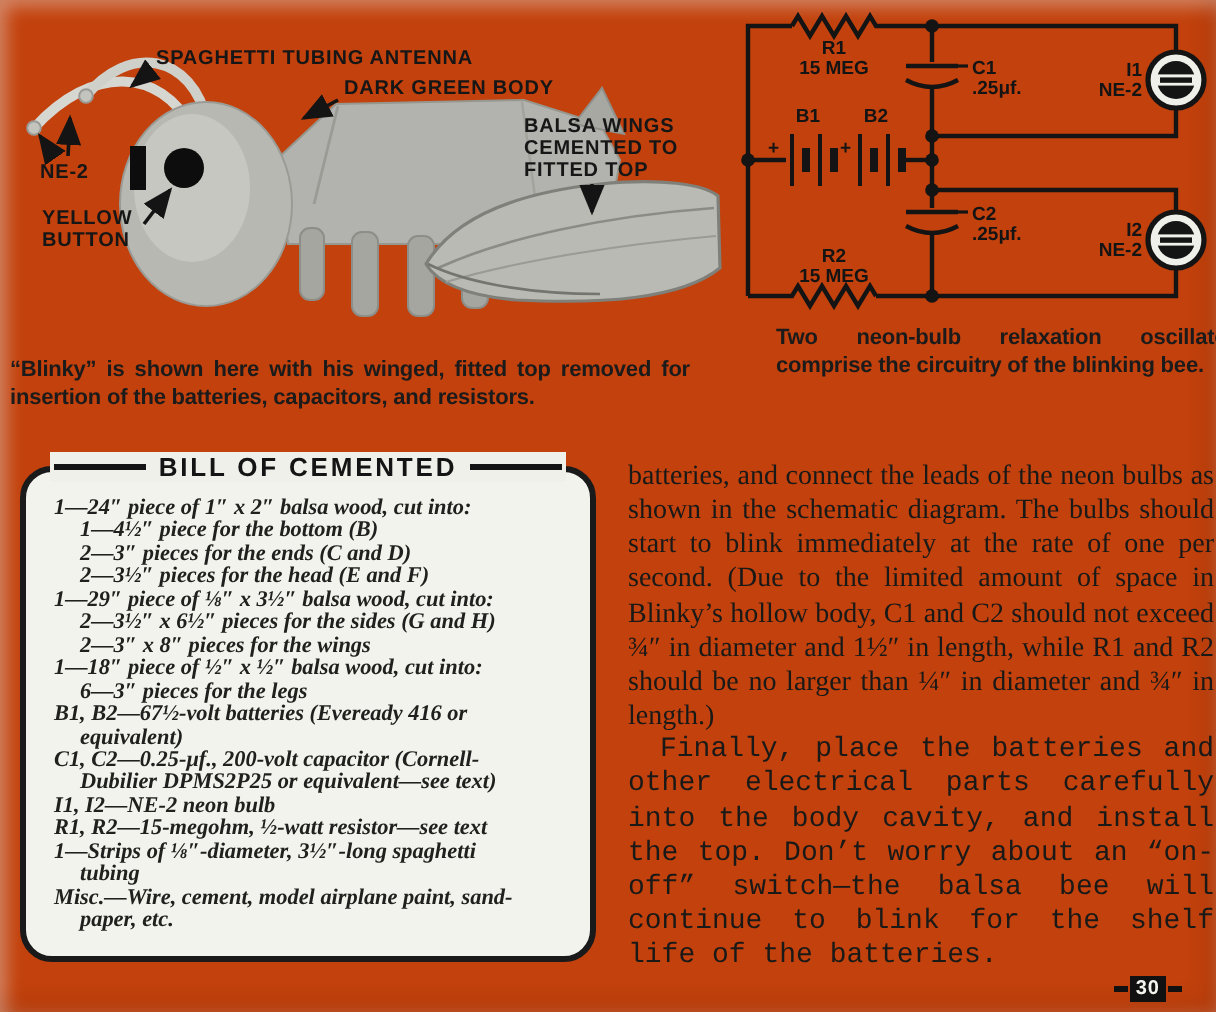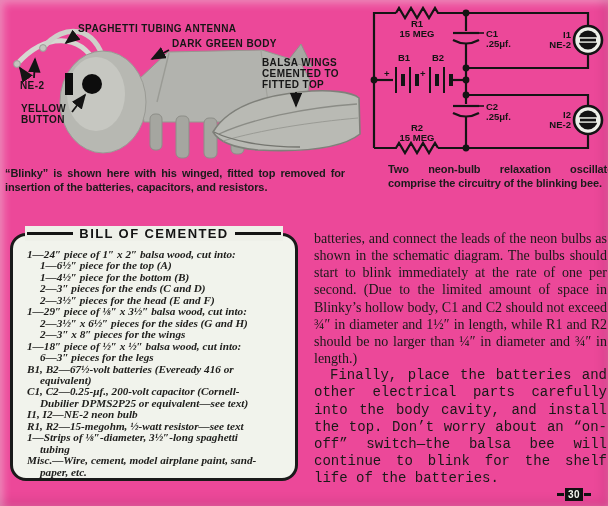--- a/index.html
+++ b/index.html
@@ -1,31 +1,31 @@
 <!DOCTYPE html>
 <html><head>
 <meta charset="utf-8">
 <style>
   html,body{margin:0;padding:0;background:#b8bab6;}
   .page{
     position:relative;width:608px;height:506px;overflow:hidden;
-    background:#ec4899;color:#1b1b1b;
+    background:#c2410c;color:#1b1b1b;
     font-family:"Liberation Sans",sans-serif;
     box-shadow:inset -4px -4px 12px rgba(0,0,0,.10), inset 3px 3px 9px rgba(255,255,255,.4);
   }
   svg text{font-family:"Liberation Sans",sans-serif;}
   .ph-label{font-weight:bold;font-size:10px;letter-spacing:.4px;fill:#161616;}
   .sch-label{font-weight:bold;font-size:9.5px;fill:#141414;}
   .cap{
     position:absolute;font-weight:bold;font-size:11px;line-height:14px;
     text-align:justify;color:#24252
 
 3;letter-spacing:-.1px;
   }
-  .cap-left{left:5px;top:166px;width:340px;}
+  .cap-left{left:5px;top:178px;width:340px;}
   .cap-right{left:388px;top:162px;width:236px;}
   .bom-box{
     position:absolute;left:10px;top:233px;width:288px;height:248px;
     border:3px solid #1a1a1a;border-radius:16px;background:#f1f3ec;
     box-sizing:border-box;
   }
   .bom-title{
     position:absolute;top:-10px;left:12px;right:12px;
     display:flex;align-items:center;gap:6px;background:#eef0e9;padding:0 2px;
   }
@@ -216,21 +216,20 @@
   <div class="cap cap-right">Two neon-bulb relaxation oscillators comprise the circuitry of the blinking bee.</div>
 
   <div class="bom-box">
     <div class="bom-title">
       <span class="bar"></span>
       <span class="txt">BILL OF CEMENTED</span>
       <span class="bar"></span>
     </div>
     <ul class="bom-list">
       <li class="i0">1—24″ piece of 1″ x 2″ balsa wood, cut into:</li>
-      <li class="i1">1—6½″ piece for the top (A)</li>
       <li class="i1">1—4½″ piece for the bottom (B)</li>
       <li class="i1">2—3″ pieces for the ends (C and D)</li>
       <li class="i1">2—3½″ pieces for the head (E and F)</li>
       <li class="i0">1—29″ piece of ⅛″ x 3½″ balsa wood, cut into:</li>
       <li class="i1">2—3½″ x 6½″ pieces for the sides (G and H)</li>
       <li class="i1">2—3″ x 8″ pieces for the wings</li>
       <li class="i0">1—18″ piece of ½″ x ½″ balsa wood, cut into:</li>
       <li class="i1">6—3″ pieces for the legs</li>
       <li class="i0">B1, B2—67½-volt batteries (Eveready 416 or</li>
       <li class="i1">equivalent)</li>

